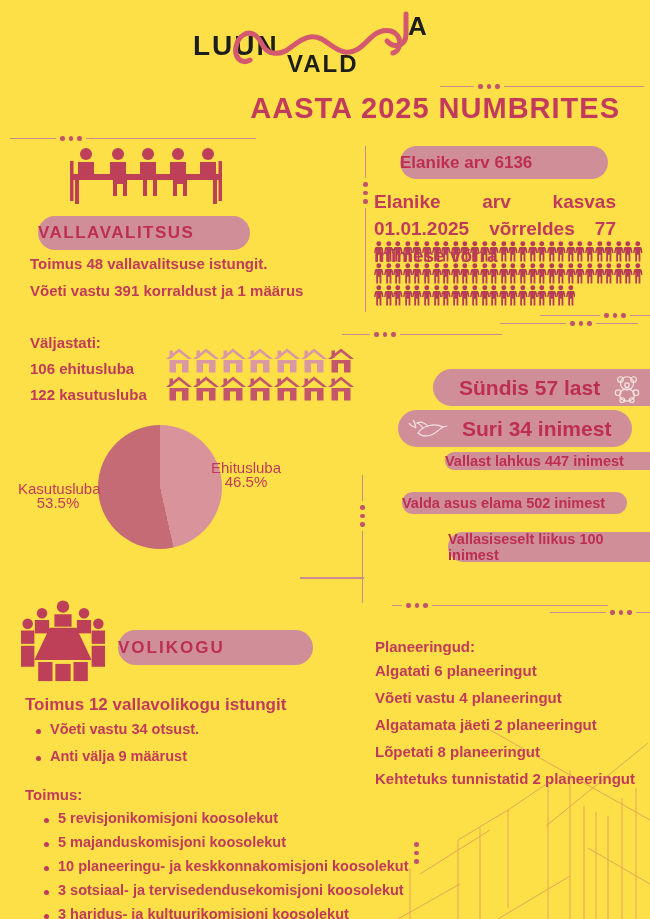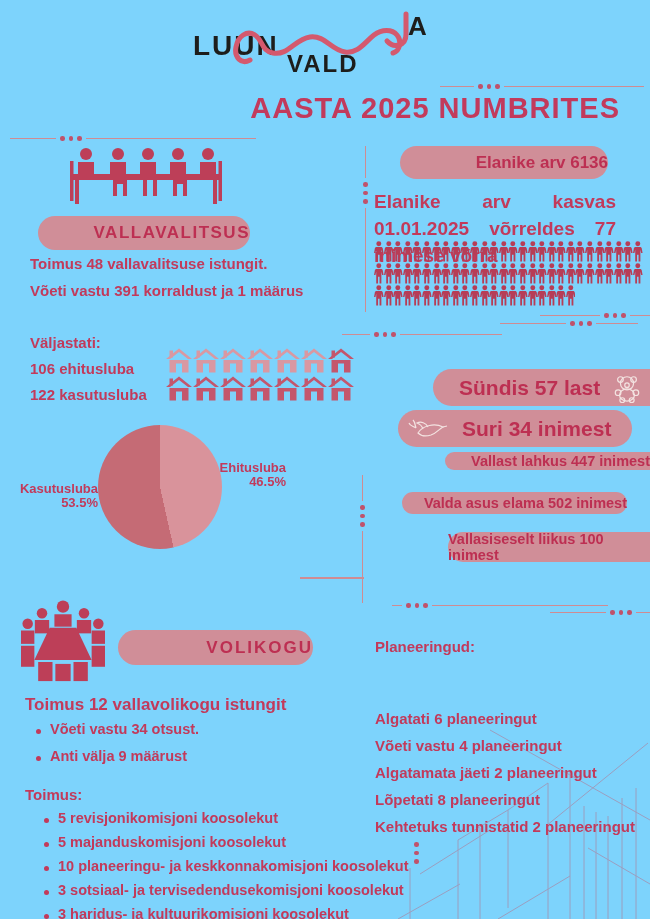--- a/index.html
+++ b/index.html
@@ -1,18 +1,18 @@
 <!DOCTYPE html>
 <html><head>
 <meta charset="utf-8">
 <style>
   html,body{margin:0;padding:0;background:#e8e8e8;}
   .page{
     position:relative;width:650px;height:919px;margin:0 auto;
-    background:#7dd3fc;overflow:hidden;
+    background:#fde047;overflow:hidden;
     font-family:"Liberation Sans","DejaVu Sans",sans-serif;
     color:#c23a5b;
   }
   .abs{position:absolute;}
   
   .logo-word{position:absolute;color:#1d1d1b;font-weight:bold;letter-spacing:2px;}
   .logo-squiggle{position:absolute;left:182px;top:2px;width:250px;height:70px;}
   
   .page-title{
     position:absolute;left:0;top:92px;width:620px;text-align:right;
@@ -21,21 +21,21 @@
   
   .deco-h{position:absolute;display:flex;align-items:center;gap:4px;}
   .deco-h .seg{height:1.5px;background:#cf8b92;}
   .dot{width:4.5px;height:4.5px;border-radius:50%;background:#c0526b;flex:0 0 auto;}
   .deco-v{position:absolute;display:flex;flex-direction:column;align-items:center;gap:4px;}
   .deco-v .seg{width:1.5px;background:#cf8b92;}
   .hline{position:absolute;height:1.5px;background:#cf8b92;}
   
   .pill{
     position:absolute;background:#d08e98;border-radius:999px;
-    display:flex;align-items:center;justify-content:flex-end;
+    display:flex;align-items:center;justify-content:flex-start;
     color:#bd2f52;font-weight:bold;
   }
   .pill.clip-right{border-top-right-radius:0;border-bottom-right-radius:0;}
   
   .stat-line{position:absolute;font-size:15px;font-weight:bold;color:#c23a5b;white-space:nowrap;}
   .para-justify{
     position:absolute;left:374px;top:188px;width:242px;
     font-size:19px;font-weight:bold;line-height:27px;text-align:justify;color:#c23a5b;
   }
   
@@ -43,21 +43,21 @@
   .person{width:9.6px;height:21px;display:inline-block;color:#b73d56;}
   .person svg{width:100%;height:100%;display:block;}
   
   .house-row{position:absolute;display:flex;gap:1px;}
   .house{width:26px;height:25px;display:inline-block;}
   .house svg{width:100%;height:100%;display:block;}
   .house.light{color:#d998a2;}
   .house.dark{color:#c4566c;}
   
   .pie{position:absolute;left:98px;top:425px;width:124px;height:124px;border-radius:50%;}
-  .pie-label{position:absolute;width:80px;text-align:right;font-size:13px;font-weight:bold;line-height:14px;color:#c23a5b;}
+  .pie-label{position:absolute;width:80px;text-align:center;font-size:15px;font-weight:normal;line-height:14px;color:#c23a5b;}
   
   ul{margin:0;padding:0;list-style:none;}
   .bullet-list li{position:relative;padding-left:18px;font-size:14.5px;font-weight:bold;color:#c23a5b;}
   .bullet-list li::before{content:"";position:absolute;left:4px;top:8px;width:5px;height:5px;border-radius:50%;background:#c23a5b;}
   .plain-list li{font-size:15px;font-weight:bold;color:#c23a5b;}
   
   .badge-ico{flex:0 0 auto;display:block;}
 </style>
 </head>
 <body>
@@ -913,21 +913,21 @@
   <ul class="bullet-list abs" style="left:40px;top:810px;display:flex;flex-direction:column;gap:8px;justify-content:flex-end;">
 
   <li><span>5 revisjonikomisjoni koosolekut</span></li>
       <li><span>5 majanduskomisjoni koosolekut</span></li>
       <li><span>10 planeeringu- ja keskkonnakomisjoni koosolekut</span></li>
       <li><span>3 sotsiaal- ja tervisedendusekomisjoni koosolekut</span></li>
       <li><span>3 haridus- ja kultuurikomisjoni koosolekut</span></li>
     </ul>
 
   <div class="stat-line" style="left:375px;top:638px;">Planeeringud:</div>
-  <ul class="plain-list abs" style="left:375px;top:662px;display:flex;flex-direction:column;gap:10px;margin-top:48px;">
+  <ul class="plain-list abs" style="left:375px;top:662px;display:flex;flex-direction:column;gap:10px;">
 
   <li><span>Algatati 6 planeeringut</span></li>
       <li><span>Võeti vastu 4 planeeringut</span></li>
       <li><span>Algatamata jäeti 2 planeeringut</span></li>
       <li><span>Lõpetati 8 planeeringut</span></li>
       <li><span>Kehtetuks tunnistatid 2 planeeringut</span></li>
     </ul>
 
   <svg class="abs" style="left:398px;top:688px;" width="252" height="231" viewBox="0 0 252 231" fill="none" stroke="#c4566c" stroke-width="1" opacity="0.42">
     <path d="M92 42 L252 132"></path>

